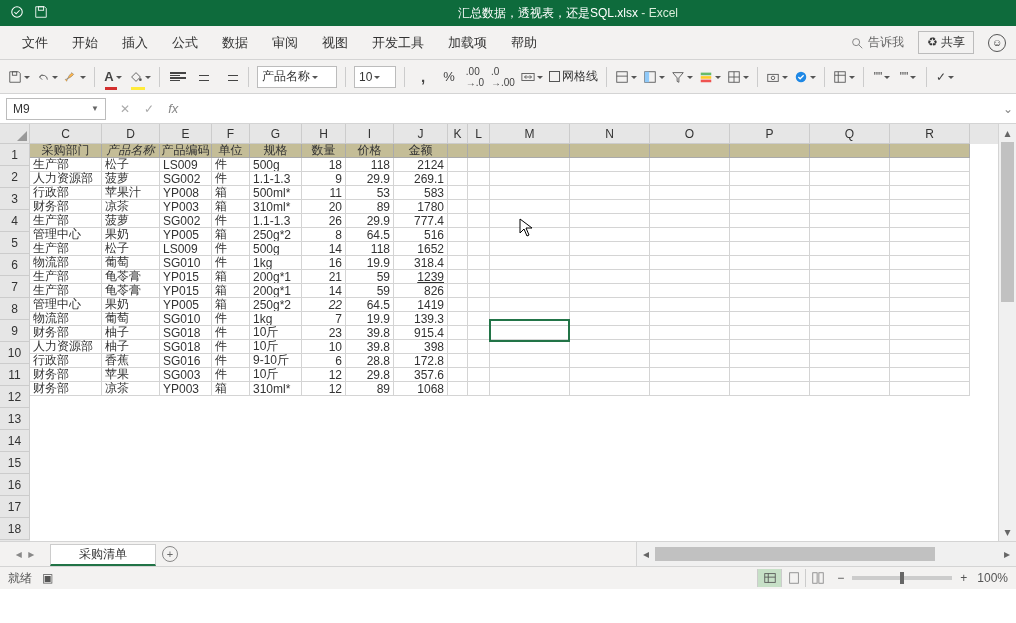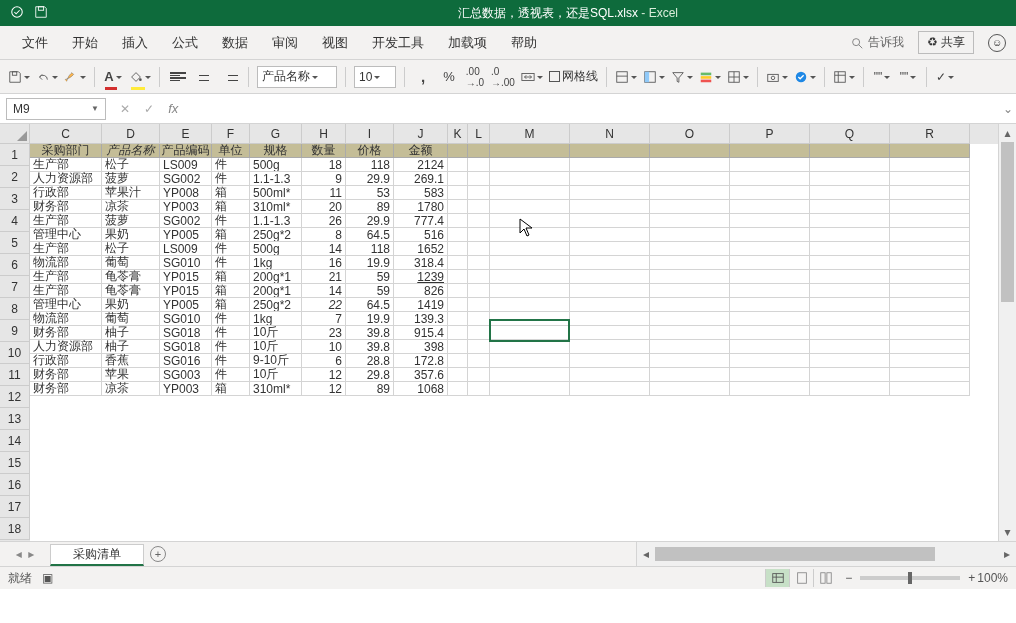--- a/index.html
+++ b/index.html
@@ -45,21 +45,21 @@
 .cell.r { justify-content:flex-end; }
 .cell.c { justify-content:center; }
 .thead { background:#c4bd97; font-weight:normal; border-color:#aaa; }
 .active-cell { position:absolute; border:2px solid #227447; pointer-events:none; }
 .vscroll { width:18px; background:#f0f0f0; border-left:1px solid #d4d4d4; display:flex; flex-direction:column; }
 .vscroll .arr { height:18px; display:flex; align-items:center; justify-content:center; color:#666; }
 .vscroll .track { flex:1; position:relative; }
 .vscroll .thumb { position:absolute; top:0; left:2px; right:2px; height:160px; background:#c1c1c1; }
 .tabs { height:26px; border-top:1px solid #d4d4d4; border-bottom:1px solid #d4d4d4; background:#f3f2f1; display:flex; align-items:stretch; }
 .tabs .nav { width:50px; display:flex; align-items:center; justify-content:center; gap:6px; color:#888; }
-.tabs .tab { padding:0 22px; display:flex; align-items:center; background:#fff; border:1px solid #ccc; border-bottom:2px solid #217346; font-size:12px; margin-top:2px; }
+.tabs .tab { padding:0 28px; display:flex; align-items:center; background:#fff; border:1px solid #ccc; border-bottom:2px solid #217346; font-size:12px; margin-top:2px; }
 .tabs .add { width:28px; display:flex; align-items:center; justify-content:center; color:#666; }
 .tabs .add .circ { width:16px; height:16px; border:1px solid #888; border-radius:50%; display:flex; align-items:center; justify-content:center; font-size:11px; }
 .tabs .hspace { flex:1; }
 .tabs .hscroll { width:380px; display:flex; align-items:center; background:#f0f0f0; border-left:1px solid #d4d4d4; }
 .tabs .hscroll .arr { width:18px; text-align:center; color:#666; }
 .tabs .hscroll .trk { flex:1; height:14px; position:relative; }
 .tabs .hscroll .th { position:absolute; left:0; top:0; bottom:0; width:280px; background:#c1c1c1; }
 .status { height:22px; background:#f3f2f1; display:flex; align-items:center; padding:0 8px; font-size:12px; color:#555; }
 .status .sp { flex:1; }
 .status .vbtn { width:24px; height:18px; display:flex; align-items:center; justify-content:center; border-left:1px solid #ccc; color:#666; }
@@ -683,20 +683,20 @@
       <svg class="ico" viewBox="0 0 16 16">
         <rect x="2" y="2" width="5" height="12" fill="none" stroke="#888"></rect>
         <rect x="9" y="2" width="5" height="12" fill="none" stroke="#888"></rect>
       </svg>
     </div>
   <span style="margin-left:8px;">−</span>
   <div class="zoom-slider">
       <div class="kn"></div>
     </div>
   <span>+</span>
-  <span style="margin-left:2px;">100%</span>
+  <span style="margin-left:10px;">100%</span>
 </div>
 
 <div class="cursor">
   <svg width="16" height="20" viewBox="0 0 16 20">
       <path d="M1 1l0 14 4-4 3 7 2-1-3-7 6 0z" fill="#fff" stroke="#000" stroke-width="1"></path>
     </svg>
 </div>
 
 </body></html>

